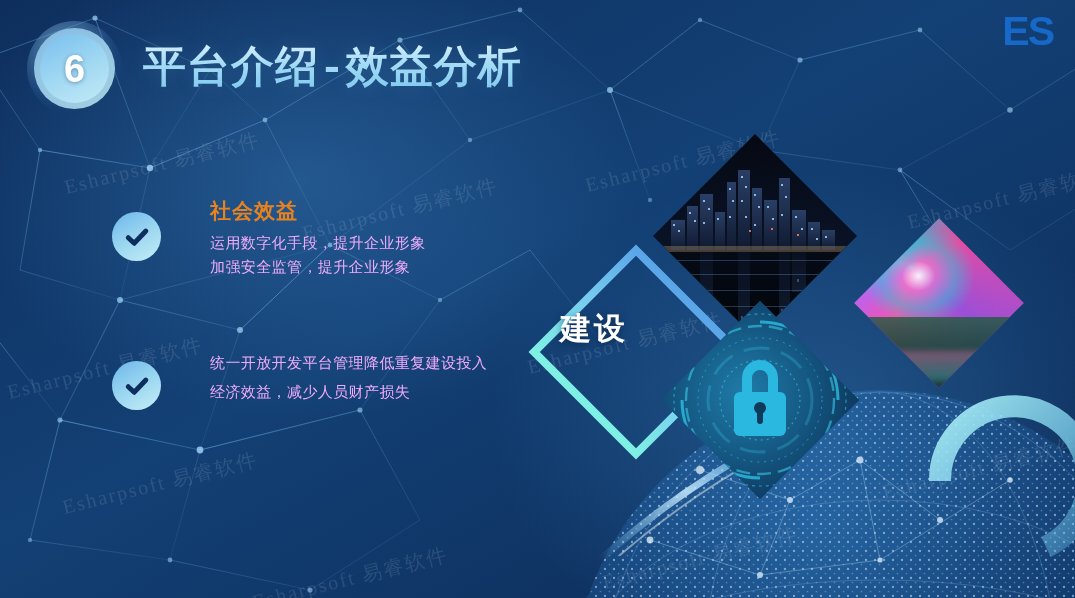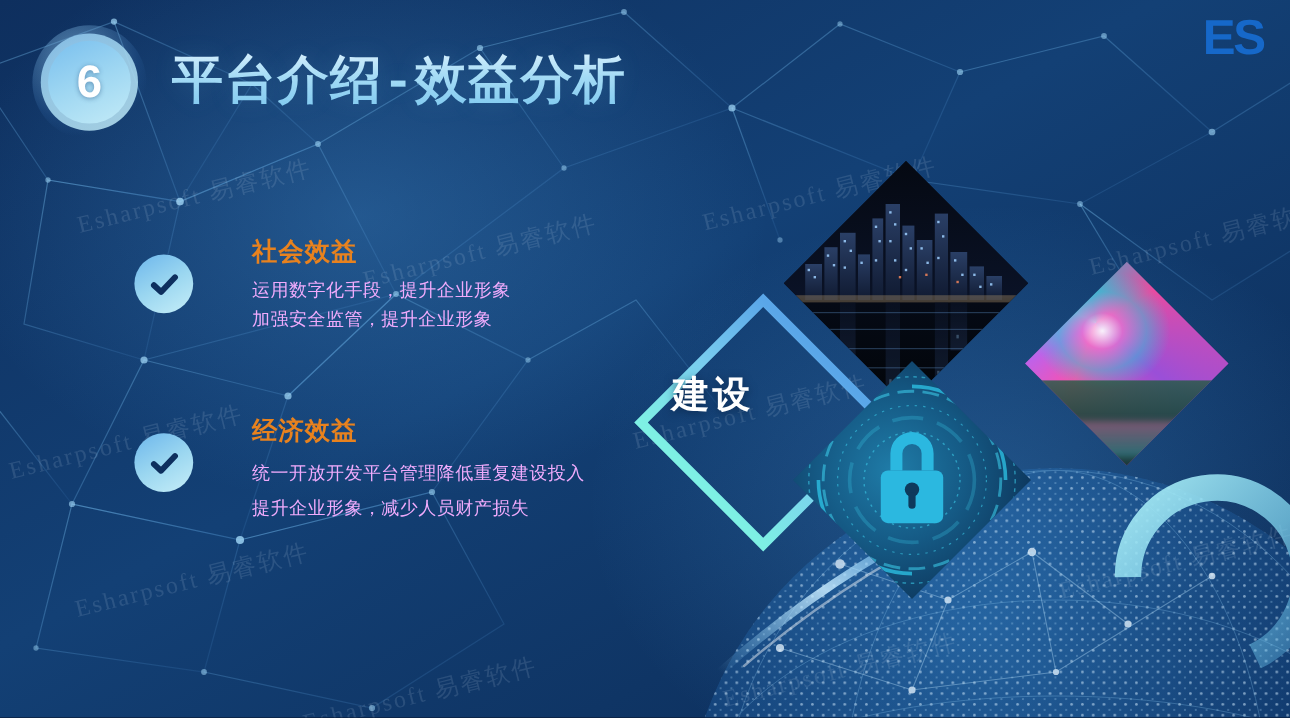--- a/index.html
+++ b/index.html
@@ -321,23 +321,22 @@
     </div>
   </div>
 
   <div class="bullet b1">
     <div class="check">
       <svg viewBox="0 0 24 24" aria-hidden="true">
         <path d="M4.5 12.6 L9.6 17.4 L19.6 6.9" fill="none" stroke="#0e2f5e" stroke-width="4.2" stroke-linecap="round" stroke-linejoin="round"></path>
       </svg>
     </div>
     <div class="b-body">
-      <div class="b-head">经济效益</div>
       <div class="b-line">统一开放开发平台管理降低重复建设投入</div>
-      <div class="b-line">提升企业形象，减少人员财产损失</div>
+      <div class="b-line">经济效益，减少人员财产损失</div>
     </div>
   </div>
 
   <div class="diamond-outline">
     <svg viewBox="0 0 240 240">
       <defs>
         <linearGradient id="dg" x1="0.5" y1="0" x2="0.5" y2="1">
           <stop offset="0" stop-color="#5aa6e8"></stop>
           <stop offset="50%" stop-color="#79cdef"></stop>
           <stop offset="100%" stop-color="#7ef0e4"></stop>

